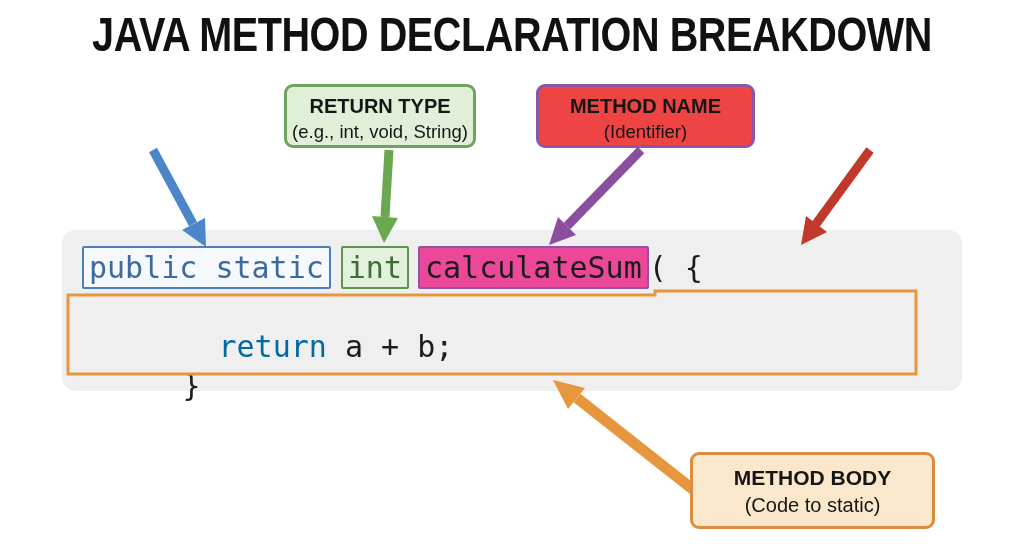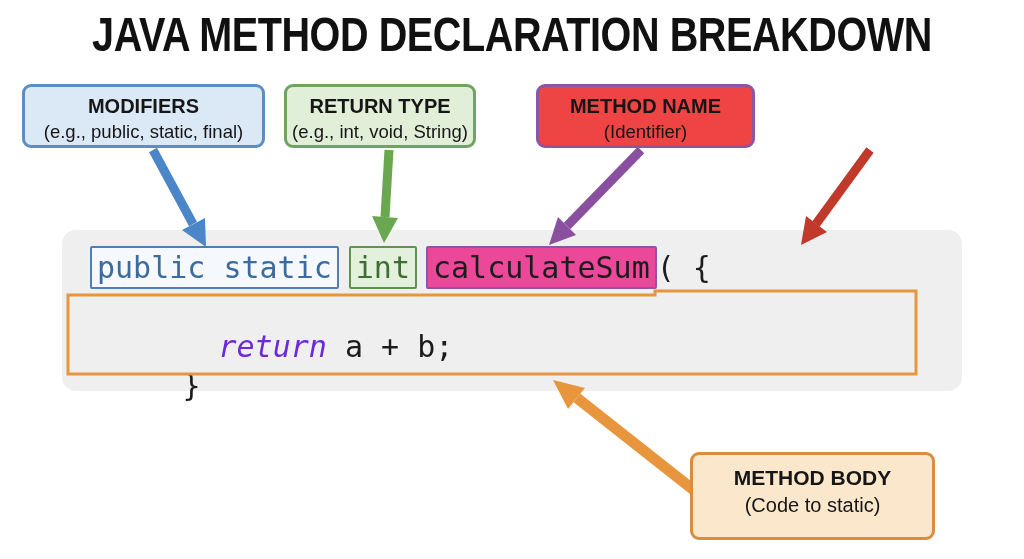--- a/index.html
+++ b/index.html
@@ -26,66 +26,62 @@
   }
   .label-title { font-size:20px; font-weight:bold; color:#161616; line-height:26px; }
   .label-sub   { font-size:18.5px; color:#161616; line-height:25px; }
   .box-modifiers  { left:22px;  width:243px; background:#dbe8f5; border-color:#5b8ec4; }
   .box-return     { left:284px; width:192px; background:#e1efd8; border-color:#6fa360; }
   .box-methodname { left:536px; width:219px; background:#ef4444; border-color:#8c56a5; }
   .box-paramlist  { left:775px; width:227px; background:#f5d7d2; border-color:#bf3b2f; }
 
   
   .box-methodbody {
-    position:absolute; left:690px; top:452px; width:245px; height:88px;
+    position:absolute; left:690px; top:452px; width:245px; height:77px;
     background:#fbe7cb; border:3px solid #da8d3f; border-radius:9px;
     text-align:center; padding-top:9px; z-index:3;
   }
   .box-methodbody .label-title { font-size:21px; line-height:28px; }
   .box-methodbody .label-sub   { font-size:20px; line-height:27px; }
 
   
   .code-panel {
     position:absolute; left:62px; top:230px; width:900px; height:161px;
     background:#efeff0; border-radius:14px; z-index:1;
   }
   .code {
     font-family:"DejaVu Sans Mono", monospace; font-size:30px;
     white-space:pre; color:#1c1c1c;
   }
-  .code-line1 { position:absolute; left:28px; top:16px; display:flex; align-items:center; }
+  .code-line1 { position:absolute; left:20px; top:16px; display:flex; align-items:center; }
   .tok-box { display:inline-block; padding:2px 5px; border-radius:2px; }
   .tok-blue   { border:2.5px solid #4d7fb5; background:#f5f8fc; margin-right:10px; }
   .tok-green  { border:2.5px solid #5f9150; background:#e3f0dc; margin-right:9px; }
   .tok-purple { border:2.5px solid #8c56a5; background:#ec4899; }
   .tok-red    { border:2px   solid #c0392b; background:transparent; }
   .c-blue   { color:#3d6b9e; }
   .c-green  { color:#3e6e35; }
   .c-red    { color:#b23a2e; }
-  .c-return { color:#6d28d9;font-style:italic; }
+  .c-return { color:#0369a1; }
   .code-line2 { position:absolute; left:12px; top:64px; }
   .code-line3 { position:absolute; left:12px; top:103px; }
 
   
   .overlay {
     position:absolute; left:0; top:0; width:1024px; height:559px;
     z-index:2; pointer-events:none;
   }
 </style>
 </head>
 <body>
 
 <div class="canvas">
 
   <div class="page-title">JAVA METHOD DECLARATION BREAKDOWN</div>
 
-  <div class="label-box box-modifiers">
-    <div class="label-title">MODIFIERS</div>
-    <div class="label-sub">(e.g., public, static, final)</div>
-  </div>
   <div class="label-box box-return">
     <div class="label-title">RETURN TYPE</div>
     <div class="label-sub">(e.g., int, void, String)</div>
   </div>
   <div class="label-box box-methodname">
     <div class="label-title">METHOD NAME</div>
     <div class="label-sub">(Identifier)</div>
   </div>
 
   <div class="code-panel">

